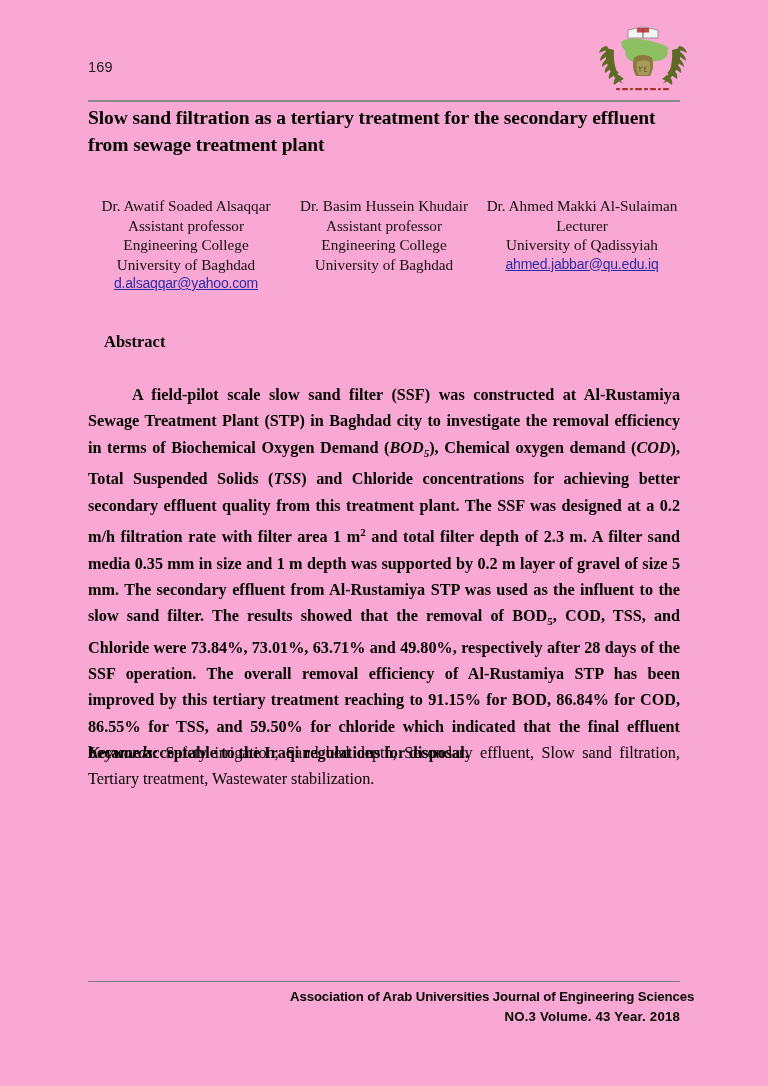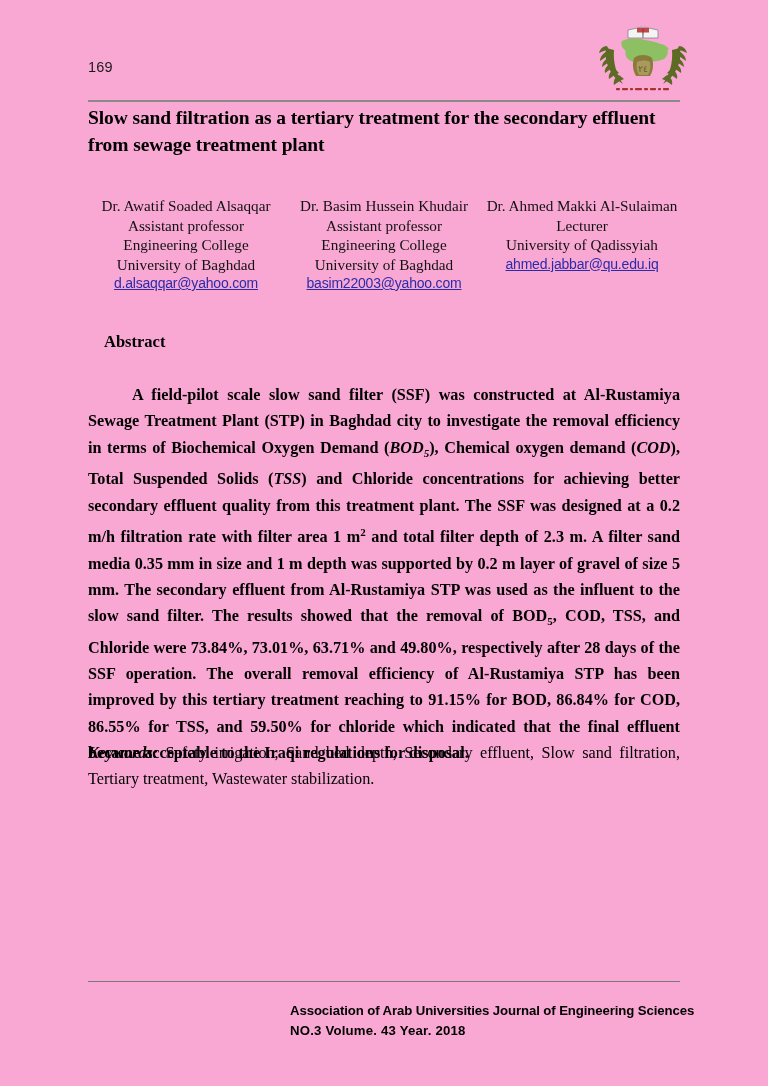--- a/index.html
+++ b/index.html
@@ -145,28 +145,27 @@
     font-size: 15px;
     line-height: 20.5px;
     color: #111;
   }
   .footer-names span { display: block; }
   .footer-journal {
     position: absolute;
     left: 290px;
     top: 987px;
     width: 390px;
-    text-align: left;
+    text-align: right;
     font-family: "Liberation Sans", sans-serif;
     font-weight: bold;
     font-size: 13.2px;
     line-height: 20px;
     color: #000;
     letter-spacing: -0.1px;
-    margin-top: 14px;
   }
   .footer-journal span { display: block; white-space: nowrap; }
   .footer-journal .issue-line { letter-spacing: 0.2px; }
 </style>
 </head>
 <body>
 
 <div class="page">
 
   <div class="page-number">169</div>
@@ -238,21 +237,20 @@
       <span class="line">Engineering College</span>
       <span class="line">University of  Baghdad</span>
       <a class="email" href="#">d.alsaqqar@yahoo.com</a>
     </div>
 
     <div class="author-col">
       <span class="line">Dr. Basim Hussein Khudair</span>
       <span class="line">Assistant professor</span>
       <span class="line">Engineering College</span>
       <span class="line">University of  Baghdad</span>
-      <a class="email" href="#">basim22003@yahoo.com</a>
     </div>
 
     <div class="author-col">
       <span class="line">Dr. Ahmed Makki Al-Sulaiman</span>
       <span class="line">Lecturer</span>
       <span class="line">University of Qadissyiah</span>
       <a class="email" href="#">ahmed.jabbar@qu.edu.iq</a>
     </div>
 
   </div>

